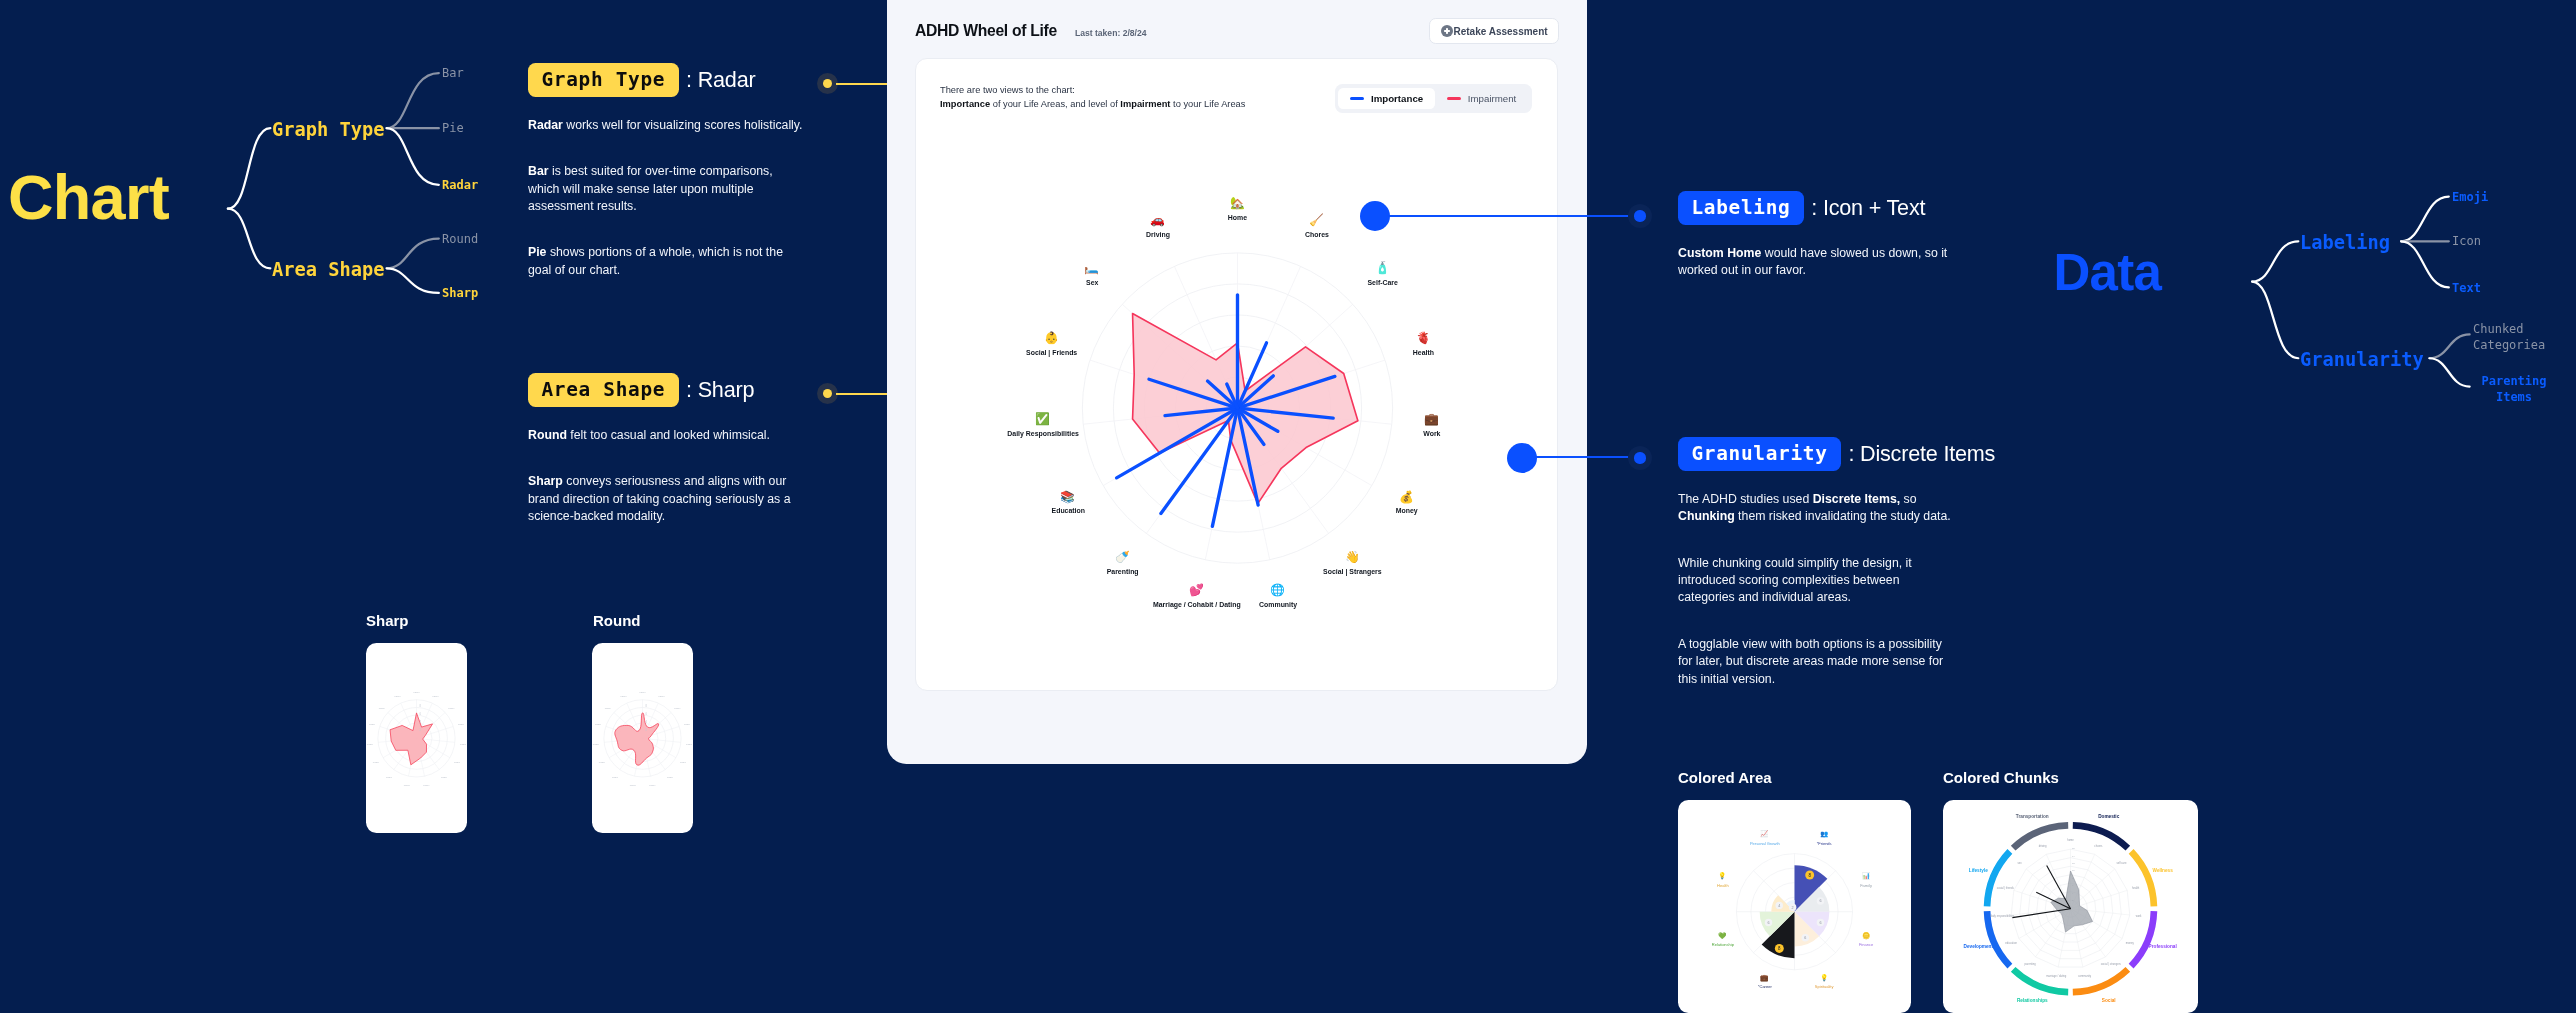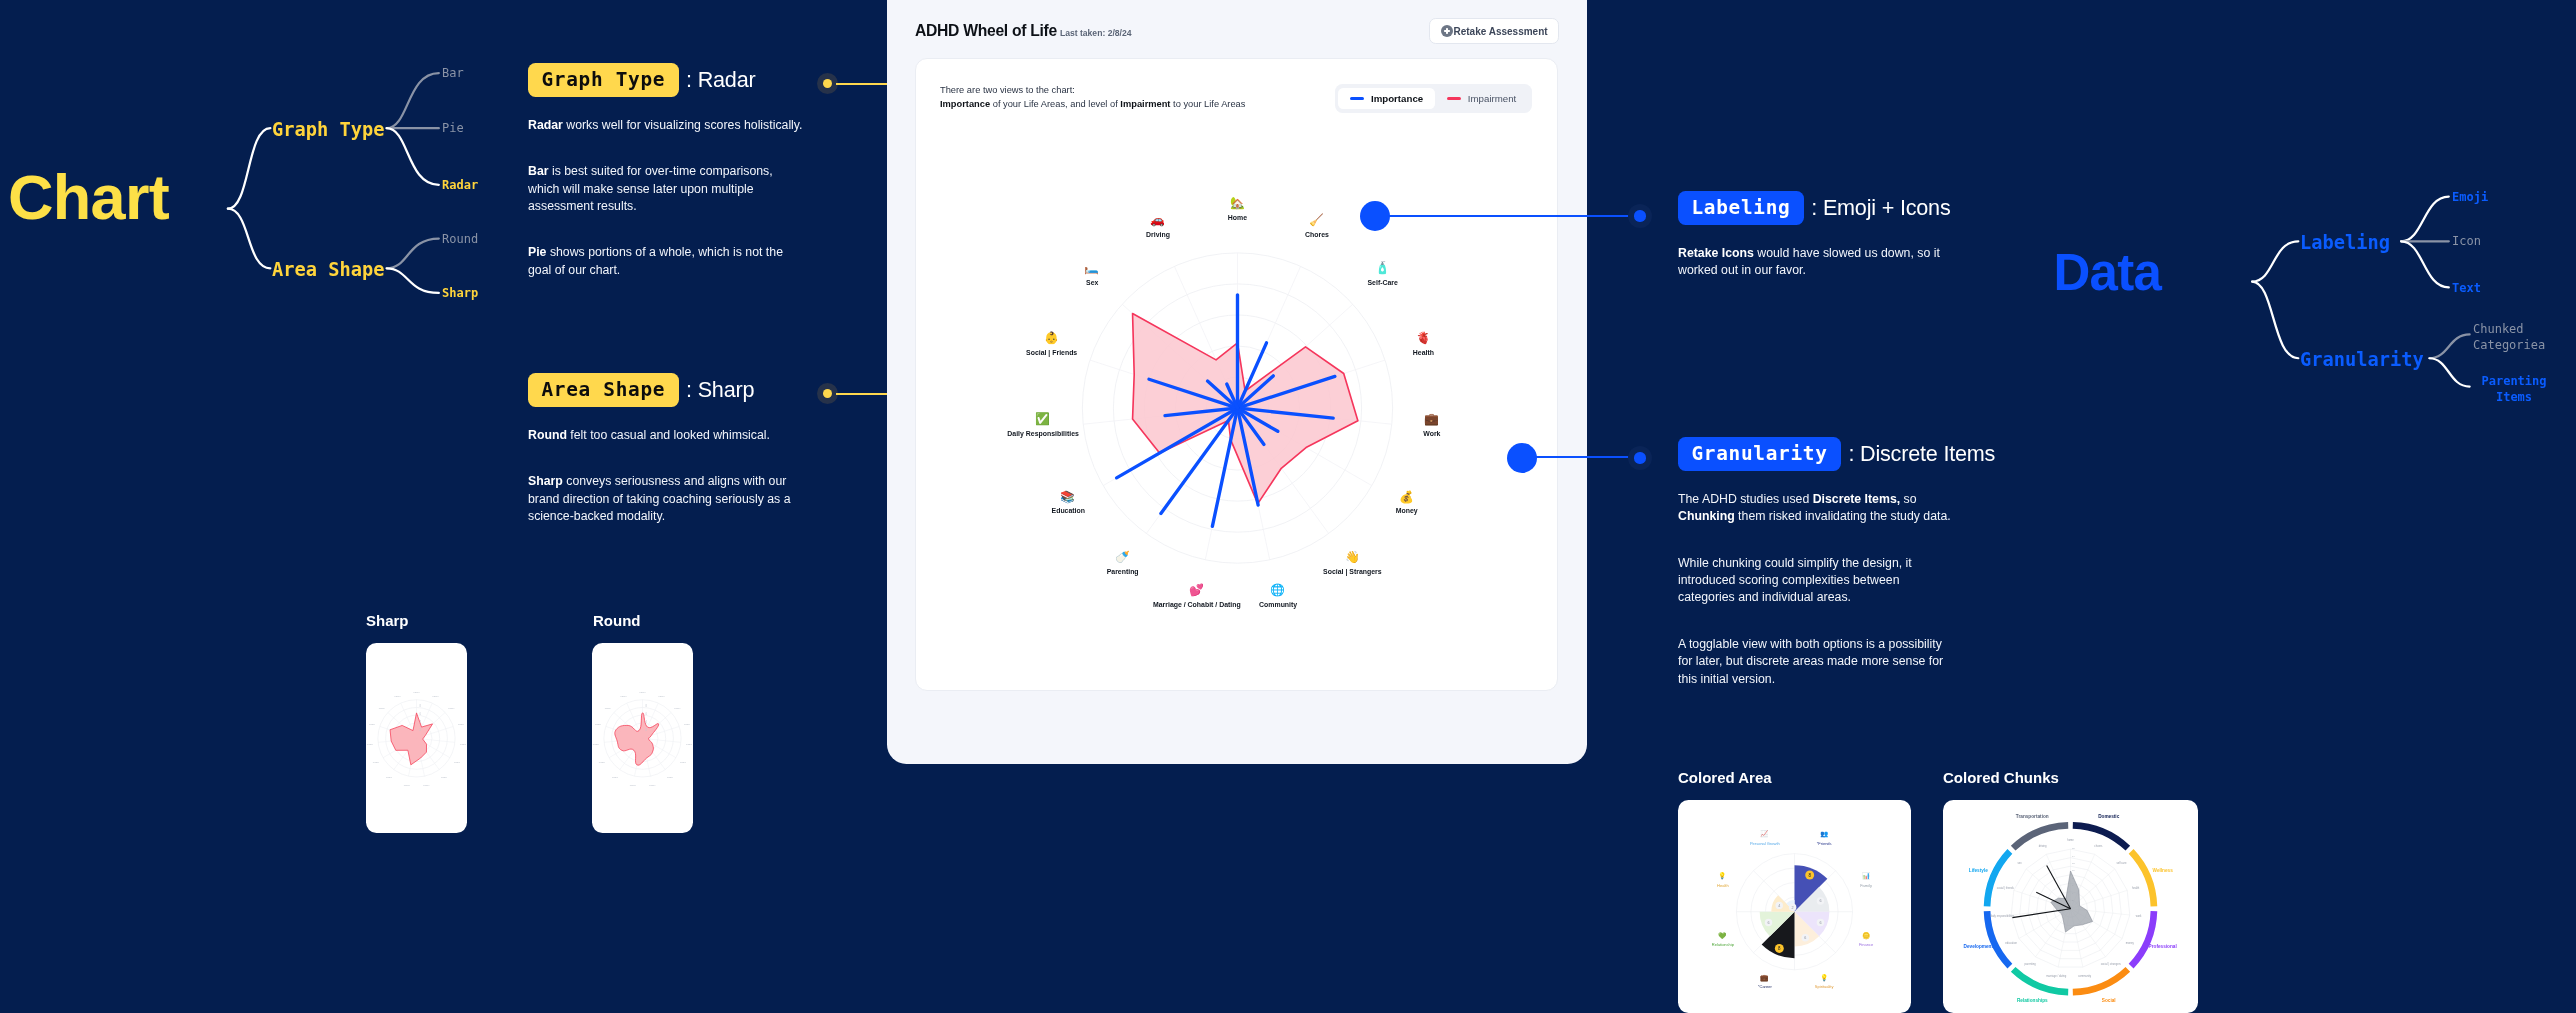--- a/index.html
+++ b/index.html
@@ -60,21 +60,21 @@
   
   #app-card {
     position: absolute; left: 887px; top: -21px; width: 700px; height: 785px;
     background: #f4f6fb; border-radius: 19.4px;
   }
   #card-head {
     position: absolute; left: 28px; top: 37px; right: 28px; height: 30px;
     display: flex; align-items: center;
   }
   #card-title { font-size: 15.7px; font-weight: bold; color: #0d1117; letter-spacing: -0.3px; }
-  #card-sub { font-size: 8.6px; font-weight: bold; color: #5b6577; margin-left: 3px; margin-top: 3.7px; }
+  #card-sub { font-size: 8.6px; font-weight: bold; color: #5b6577; margin-left: 18px; margin-top: 3.7px; }
   #retake-btn {
     margin-left: auto; display: flex; align-items: center; 
     background: #ffffff; border: 0.7px solid #e3e7ef; border-radius: 6.7px;
     padding: 6px 10.4px; font-size: 10px; font-weight: bold; color: #3c4659;
     white-space: nowrap;
   }
   #plus-icon {
     width: 12.7px; height: 12.7px; border-radius: 50%; background: #6d7686;
     position: relative; flex: 0 0 auto;
   }
@@ -277,24 +277,24 @@
 
 <div class="conn-dot" style="left:1507px; top:443px; width:30px; height:30px; background:#0a50ff; z-index:5;"></div>
 <div class="conn-line" style="left:1531px; top:456px; width:108px; background:#0a50ff; z-index:5;"></div>
 <div class="conn-ring" style="left:1628px; top:446px; width:24px; height:24px; background:#0a2457; z-index:6;">
   <i style="width:11.2px; height:11.2px; background:#0a50ff;"></i>
 </div>
 
 <div class="block" style="left:1678px; top:191px; width:278px;">
   <div class="chip-row">
     <span class="chip chip-b">Labeling</span>
-    <span class="chip-val">: Emoji + Icons</span>
+    <span class="chip-val">: Icon + Text</span>
   </div>
   <div class="body-copy">
-      <p><b>Retake Icons</b> would have slowed us down, so it worked out in our favor.</p>
+      <p><b>Custom Home</b> would have slowed us down, so it worked out in our favor.</p>
     </div>
 </div>
 
 <div class="block" style="left:1678px; top:437px; width:278px;">
   <div class="chip-row">
     <span class="chip chip-b">Granularity</span>
     <span class="chip-val">: Discrete Items</span>
   </div>
   <div class="body-copy">
       <p>The ADHD studies used <b>Discrete Items,</b> so <b>Chunking</b> them risked invalidating the study data.</p>

